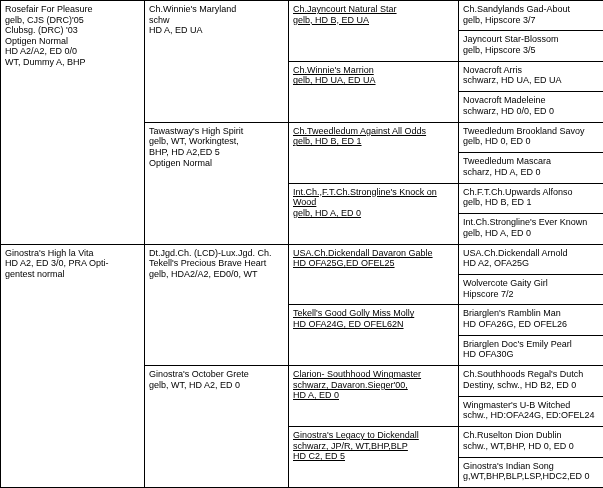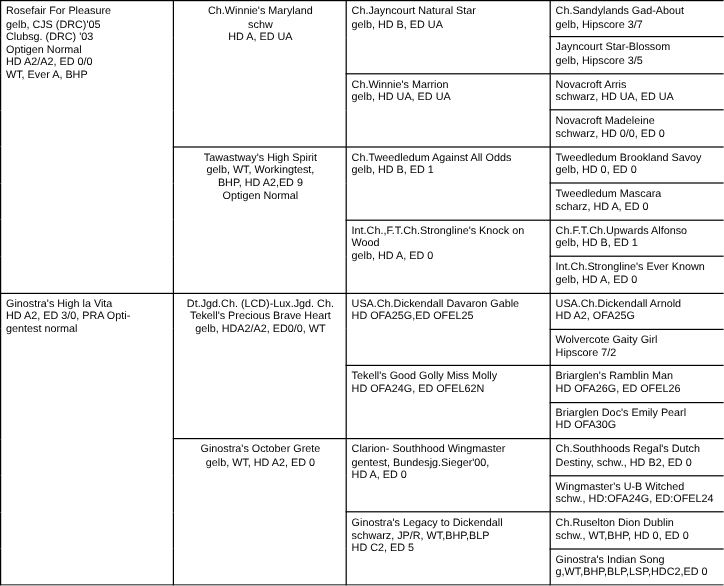--- a/index.html
+++ b/index.html
@@ -26,22 +26,22 @@
   }
   table.pedigree td {
     border: 1px solid #000000;
     vertical-align: top;
     padding: 3px 3px 3px 4px;
     line-height: 1.18;
     font-size: 9px;
     overflow: hidden;
   }
   td.col1 { width: 136px; }
-  td.col2 { width: 136px; text-align: center; }
-  td.col3 { width: 162px; }
+  td.col2 { width: 136px; }
+  td.col3 { width: 162px; text-decoration: underline; }
   td.col4 { width: 167px; }
   .name {
     display: block;
     white-space: normal;
   }
   .detail {
     display: block;
     white-space: normal;
   }
 </style>
@@ -52,21 +52,21 @@
 <table class="pedigree">
   <tbody>
 
     <tr>
       <td class="col1" rowspan="8">
         <span class="name">Rosefair For Pleasure</span>
         <span class="detail">gelb, CJS (DRC)'05</span>
         <span class="detail">Clubsg. (DRC) '03</span>
         <span class="detail">Optigen Normal</span>
         <span class="detail">HD A2/A2, ED 0/0</span>
-        <span class="detail">WT, Ever A, BHP</span>
+        <span class="detail">WT, Dummy A, BHP</span>
       </td>
       <td class="col2" rowspan="4">
         <span class="name">Ch.Winnie's Maryland</span>
         <span class="detail">schw</span>
         <span class="detail">HD A, ED UA</span>
       </td>
       <td class="col3" rowspan="2">
         <span class="name">Ch.Jayncourt Natural Star</span>
         <span class="detail">gelb, HD B, ED UA</span>
       </td>
@@ -95,21 +95,21 @@
       <td class="col4">
         <span class="name">Novacroft Madeleine</span>
         <span class="detail">schwarz, HD 0/0, ED 0</span>
       </td>
     </tr>
 
     <tr>
       <td class="col2" rowspan="4">
         <span class="name">Tawastway's High Spirit</span>
         <span class="detail">gelb, WT, Workingtest,</span>
-        <span class="detail">BHP, HD A2,ED 9</span>
+        <span class="detail">BHP, HD A2,ED 5</span>
         <span class="detail">Optigen Normal</span>
       </td>
       <td class="col3" rowspan="2">
         <span class="name">Ch.Tweedledum Against All Odds</span>
         <span class="detail">gelb, HD B, ED 1</span>
       </td>
       <td class="col4">
         <span class="name">Tweedledum Brookland Savoy</span>
         <span class="detail">gelb, HD 0, ED 0</span>
       </td>
@@ -179,21 +179,21 @@
         <span class="detail">HD OFA30G</span>
       </td>
     </tr>
     <tr>
       <td class="col2" rowspan="4">
         <span class="name">Ginostra's October Grete</span>
         <span class="detail">gelb, WT, HD A2, ED 0</span>
       </td>
       <td class="col3" rowspan="2">
         <span class="name">Clarion- Southhood Wingmaster</span>
-        <span class="detail">gentest,  Bundesjg.Sieger'00,</span>
+        <span class="detail">schwarz,  Davaron.Sieger'00,</span>
         <span class="detail">HD A, ED 0</span>
       </td>
       <td class="col4">
         <span class="name">Ch.Southhoods Regal's Dutch</span>
         <span class="detail">Destiny, schw., HD B2, ED 0</span>
       </td>
     </tr>
     <tr>
       <td class="col4">
         <span class="name">Wingmaster's U-B Witched</span>

